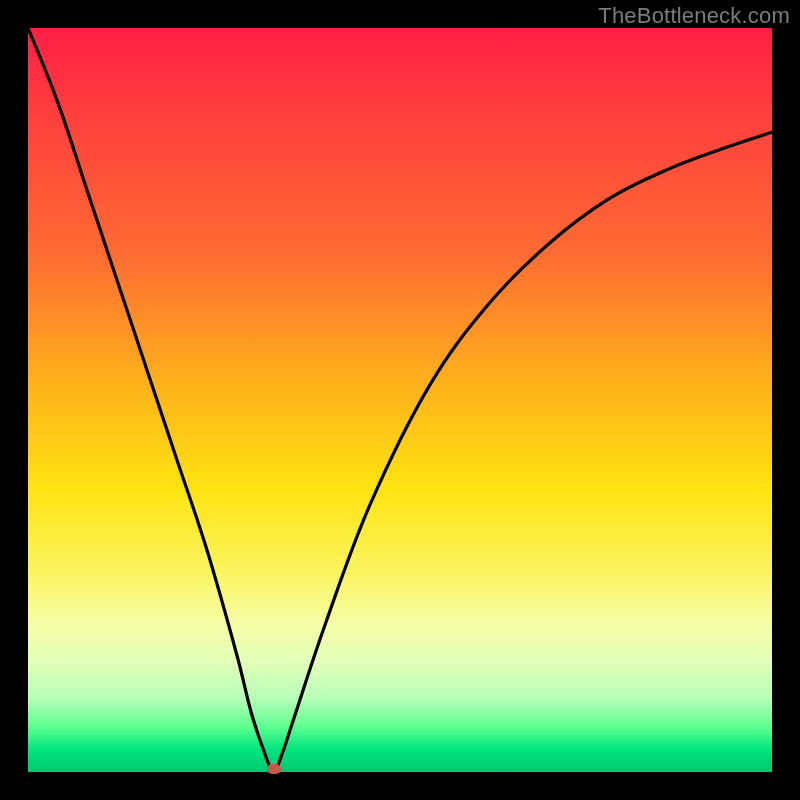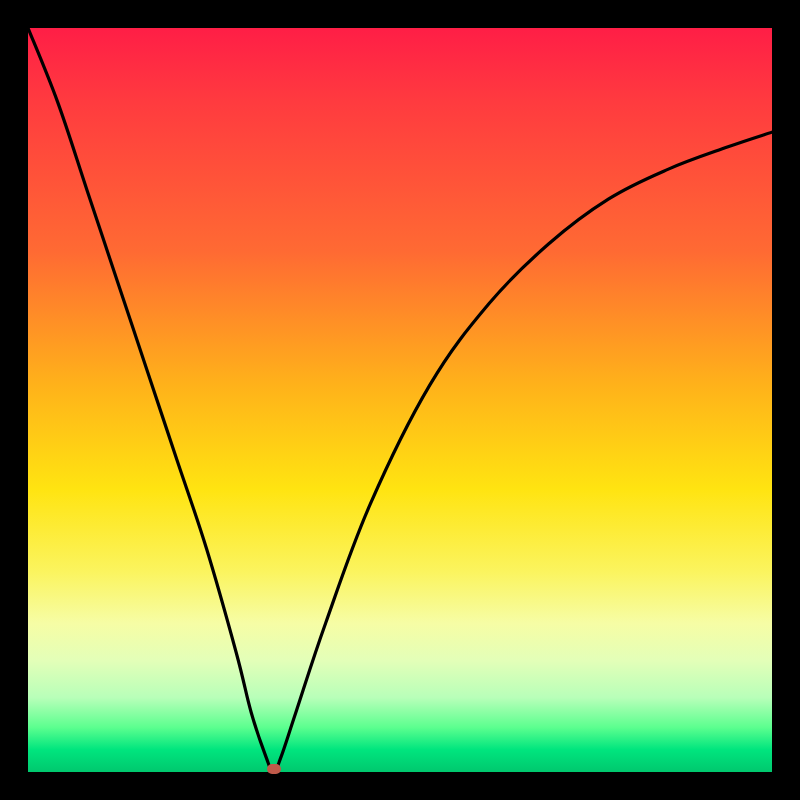--- a/index.html
+++ b/index.html
@@ -70,13 +70,14 @@
 
 <div class="frame">
   <div class="plot-area"></div>
 
   <svg class="curve" viewBox="0 0 744 744" preserveAspectRatio="none">
     <path id="curve-path" d="M 0,0 C 5.3568,13.391999999999996 19.046400000000002,44.93759999999999 29.76,74.39999999999998 C 40.473600000000005,103.86239999999997 48.806400000000004,131.53919999999994 59.52,163.67999999999995 C 70.2336,195.82079999999996 78.5664,220.81919999999997 89.28,252.95999999999998 C 99.9936,285.1008 108.3264,310.09919999999994 119.04,342.23999999999995 C 129.7536,374.38079999999997 138.08640000000003,399.3792 148.8,431.52000000000004 C 159.5136,463.66080000000005 167.8464,485.98079999999993 178.56,520.8 C 189.27360000000002,555.6192 200.28480000000002,595.4976 208.32000000000002,624.96 C 216.35520000000002,654.4224 217.8432,665.7312000000001 223.2,684.48 C 228.55679999999998,703.2288 234.0624,718.4064 238.08,729.12 C 242.09760000000003,739.8336 242.8416,744 245.52,744 C 248.19840000000002,744 248.94240000000002,739.8336 252.96,729.12 C 256.9776,718.4064 259.8048,708.5856 267.84,684.48 C 275.87519999999995,660.3744 284.208,632.6976000000001 297.6,595.2 C 310.992,557.7024 323.4912,519.0144 342.24,476.16 C 360.9888,433.3056 380.3328000000001,393.27840000000003 401.76000000000005,357.12 C 423.1872,320.9616 439.8528,300.72479999999996 461.28,275.28 C 482.70719999999994,249.8352 499.3727999999999,234.50879999999998 520.8,215.76 C 542.2271999999999,197.0112 558.8928000000001,184.512 580.32,171.12 C 601.7472,157.728 618.4128000000001,150.7344 639.84,141.36 C 661.2672,131.98560000000003 680.6112,125.73600000000009 699.36,119.04000000000008 C 718.1088,112.34400000000007 735.9648,106.8384 744,104.15999999999997" fill="none" stroke="#000" stroke-width="3.2" stroke-linecap="round" stroke-linejoin="round"></path>
   </svg>
 
   <div id="min-dot" class="min-dot" style="left: 273.52px; top: 769px;"></div>
 
+  <div class="watermark">TheBottleneck.com</div>
 </div>
 
 </body></html>

